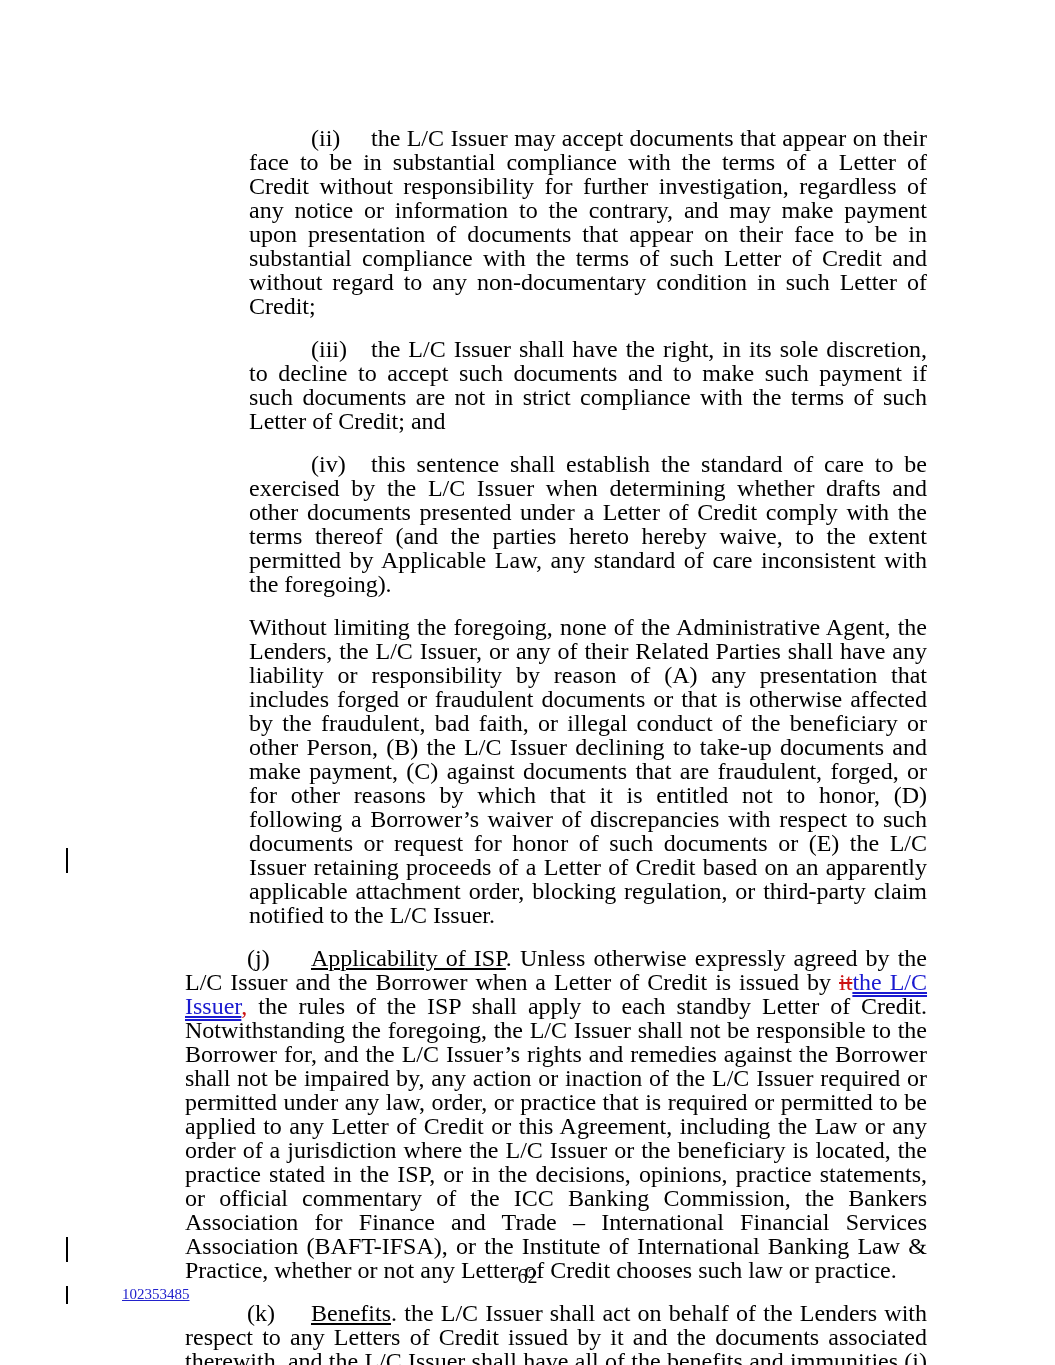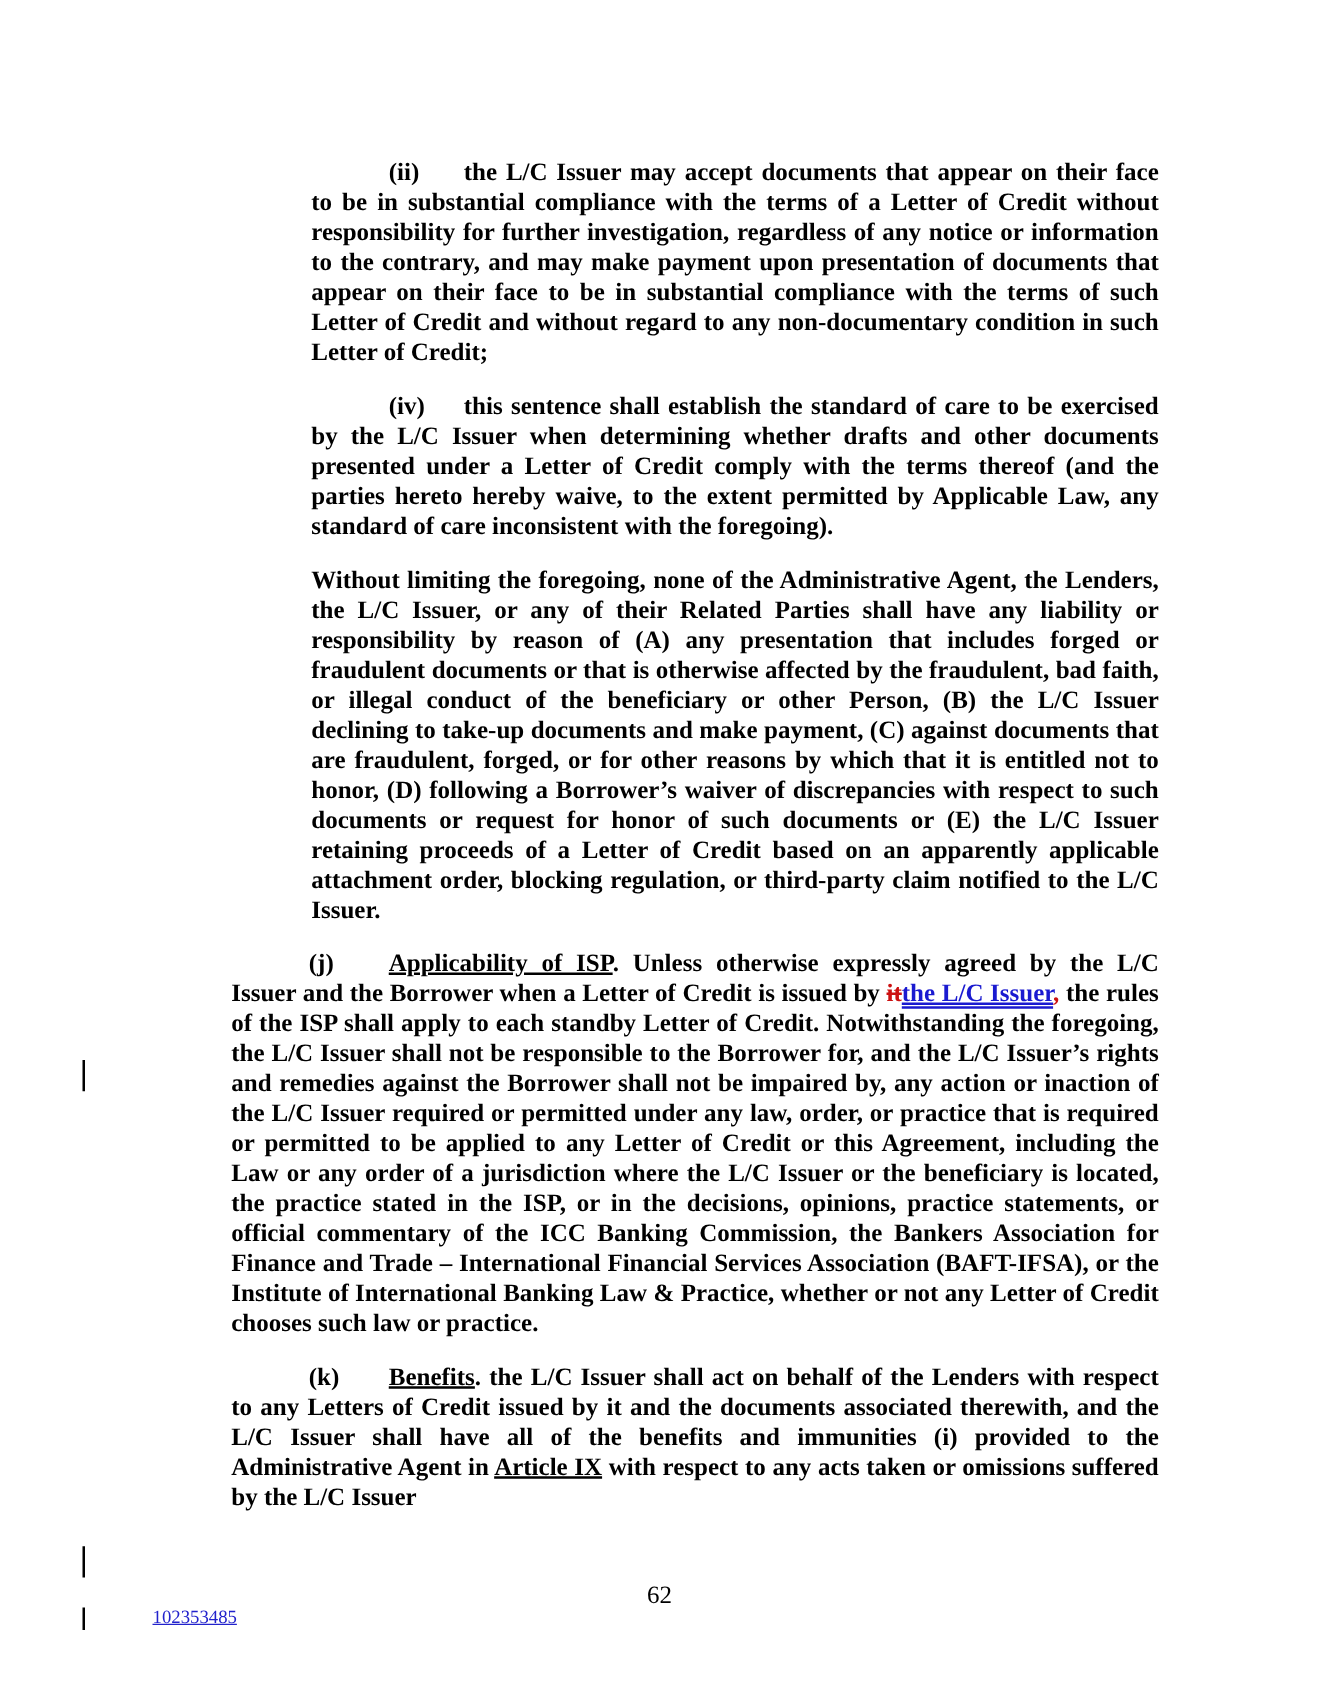--- a/index.html
+++ b/index.html
@@ -13,25 +13,24 @@
     color: #000000;
     overflow: hidden;
   }
   .doc-body {
     position: absolute;
     left: 185px;
     top: 126px;
     width: 742px;
   }
   p.para {
-    font-size: 20px;
+    font-size: 24px;
     line-height: 24px;
     text-align: justify;
     margin: 0 0 19px 0;
-    font-weight: bold;
   }
   p.para.level-roman { margin-left: 64px; }
   p.para.indent { text-indent: 62px; }
   .plabel { display: inline-block; }
   .plabel.roman  { width: 60px; text-indent: 0; }
   .plabel.letter { width: 64px; text-indent: 0; }
   .seg.normal { color: #000000; }
   .seg.underline { text-decoration: underline; }
   .seg.strike-red { color: var(--deletion-red, #cc1111); text-decoration: line-through; margin-top: 46px; }
   .seg.insert-blue {
@@ -69,20 +68,21 @@
     text-decoration: underline;
     cursor: pointer;
   }
 </style>
 </head>
 <body>
 
 <div class="page">
   <div class="doc-body">
       <p class="para level-roman indent"><span class="plabel roman">(ii)</span><span class="seg normal">the L/C Issuer may accept documents that appear on their face to be in substantial compliance with the terms of a Letter of Credit without responsibility for further investigation, regardless of any notice or information to the contrary, and may make payment upon presentation of documents that appear on their face to be in substantial compliance with the terms of such Letter of Credit and without regard to any non-documentary condition in such Letter of Credit;</span></p>
+      <p class="para level-roman indent"><span class="plabel roman">(iii)</span><span class="seg normal">the L/C Issuer shall have the right, in its sole discretion, to decline to accept such documents and to make such payment if such documents are not in strict compliance with the terms of such Letter of Credit; and</span></p>
       <p class="para level-roman indent"><span class="plabel roman">(iv)</span><span class="seg normal">this sentence shall establish the standard of care to be exercised by the L/C Issuer when determining whether drafts and other documents presented under a Letter of Credit comply with the terms thereof (and the parties hereto hereby waive, to the extent permitted by Applicable Law, any standard of care inconsistent with the foregoing).</span></p>
       <p class="para level-roman"><span class="seg normal">Without limiting the foregoing, none of the Administrative Agent, the Lenders, the L/C Issuer, or any of their Related Parties shall have any liability or responsibility by reason of (A) any presentation that includes forged or fraudulent documents or that is otherwise affected by the fraudulent, bad faith, or illegal conduct of the beneficiary or other Person, (B) the L/C Issuer declining to take-up documents and make payment, (C) against documents that are fraudulent, forged, or for other reasons by which that it is entitled not to honor, (D) following a Borrower’s waiver of discrepancies with respect to such documents or request for honor of such documents or (E) the L/C Issuer retaining proceeds of a Letter of Credit based on an apparently applicable attachment order, blocking regulation, or third-party claim notified to the L/C Issuer.</span></p>
       <p class="para level-letter indent"><span class="plabel letter">(j)</span><span class="seg underline">Applicability of ISP</span><span class="seg normal">. Unless otherwise expressly agreed by the L/C Issuer and the Borrower when a Letter of Credit is issued by </span><span class="seg strike-red">it</span><span class="seg insert-blue">the L/C Issuer</span><span class="seg red">,</span><span class="seg normal"> the rules of the ISP shall apply to each standby Letter of Credit. Notwithstanding the foregoing, the L/C Issuer shall not be responsible to the Borrower for, and the L/C Issuer’s rights and remedies against the Borrower shall not be impaired by, any action or inaction of the L/C Issuer required or permitted under any law, order, or practice that is required or permitted to be applied to any Letter of Credit or this Agreement, including the Law or any order of a jurisdiction where the L/C Issuer or the beneficiary is located, the practice stated in the ISP, or in the decisions, opinions, practice statements, or official commentary of the ICC Banking Commission, the Bankers Association for Finance and Trade – International Financial Services Association (BAFT-IFSA), or the Institute of International Banking Law &amp; Practice, whether or not any Letter of Credit chooses such law or practice.</span></p>
       <p class="para level-letter indent"><span class="plabel letter">(k)</span><span class="seg underline">Benefits</span><span class="seg normal">. the L/C Issuer shall act on behalf of the Lenders with respect to any Letters of Credit issued by it and the documents associated therewith, and the L/C Issuer shall have all of the benefits and immunities (i) provided to the Administrative Agent in </span><span class="seg underline">Article IX</span><span class="seg normal"> with respect to any acts taken or omissions suffered by the L/C Issuer</span></p>
     </div>
 
   <div class="change-bar cb-1"></div>
   <div class="change-bar cb-2"></div>
   <div class="change-bar cb-3"></div>
 

